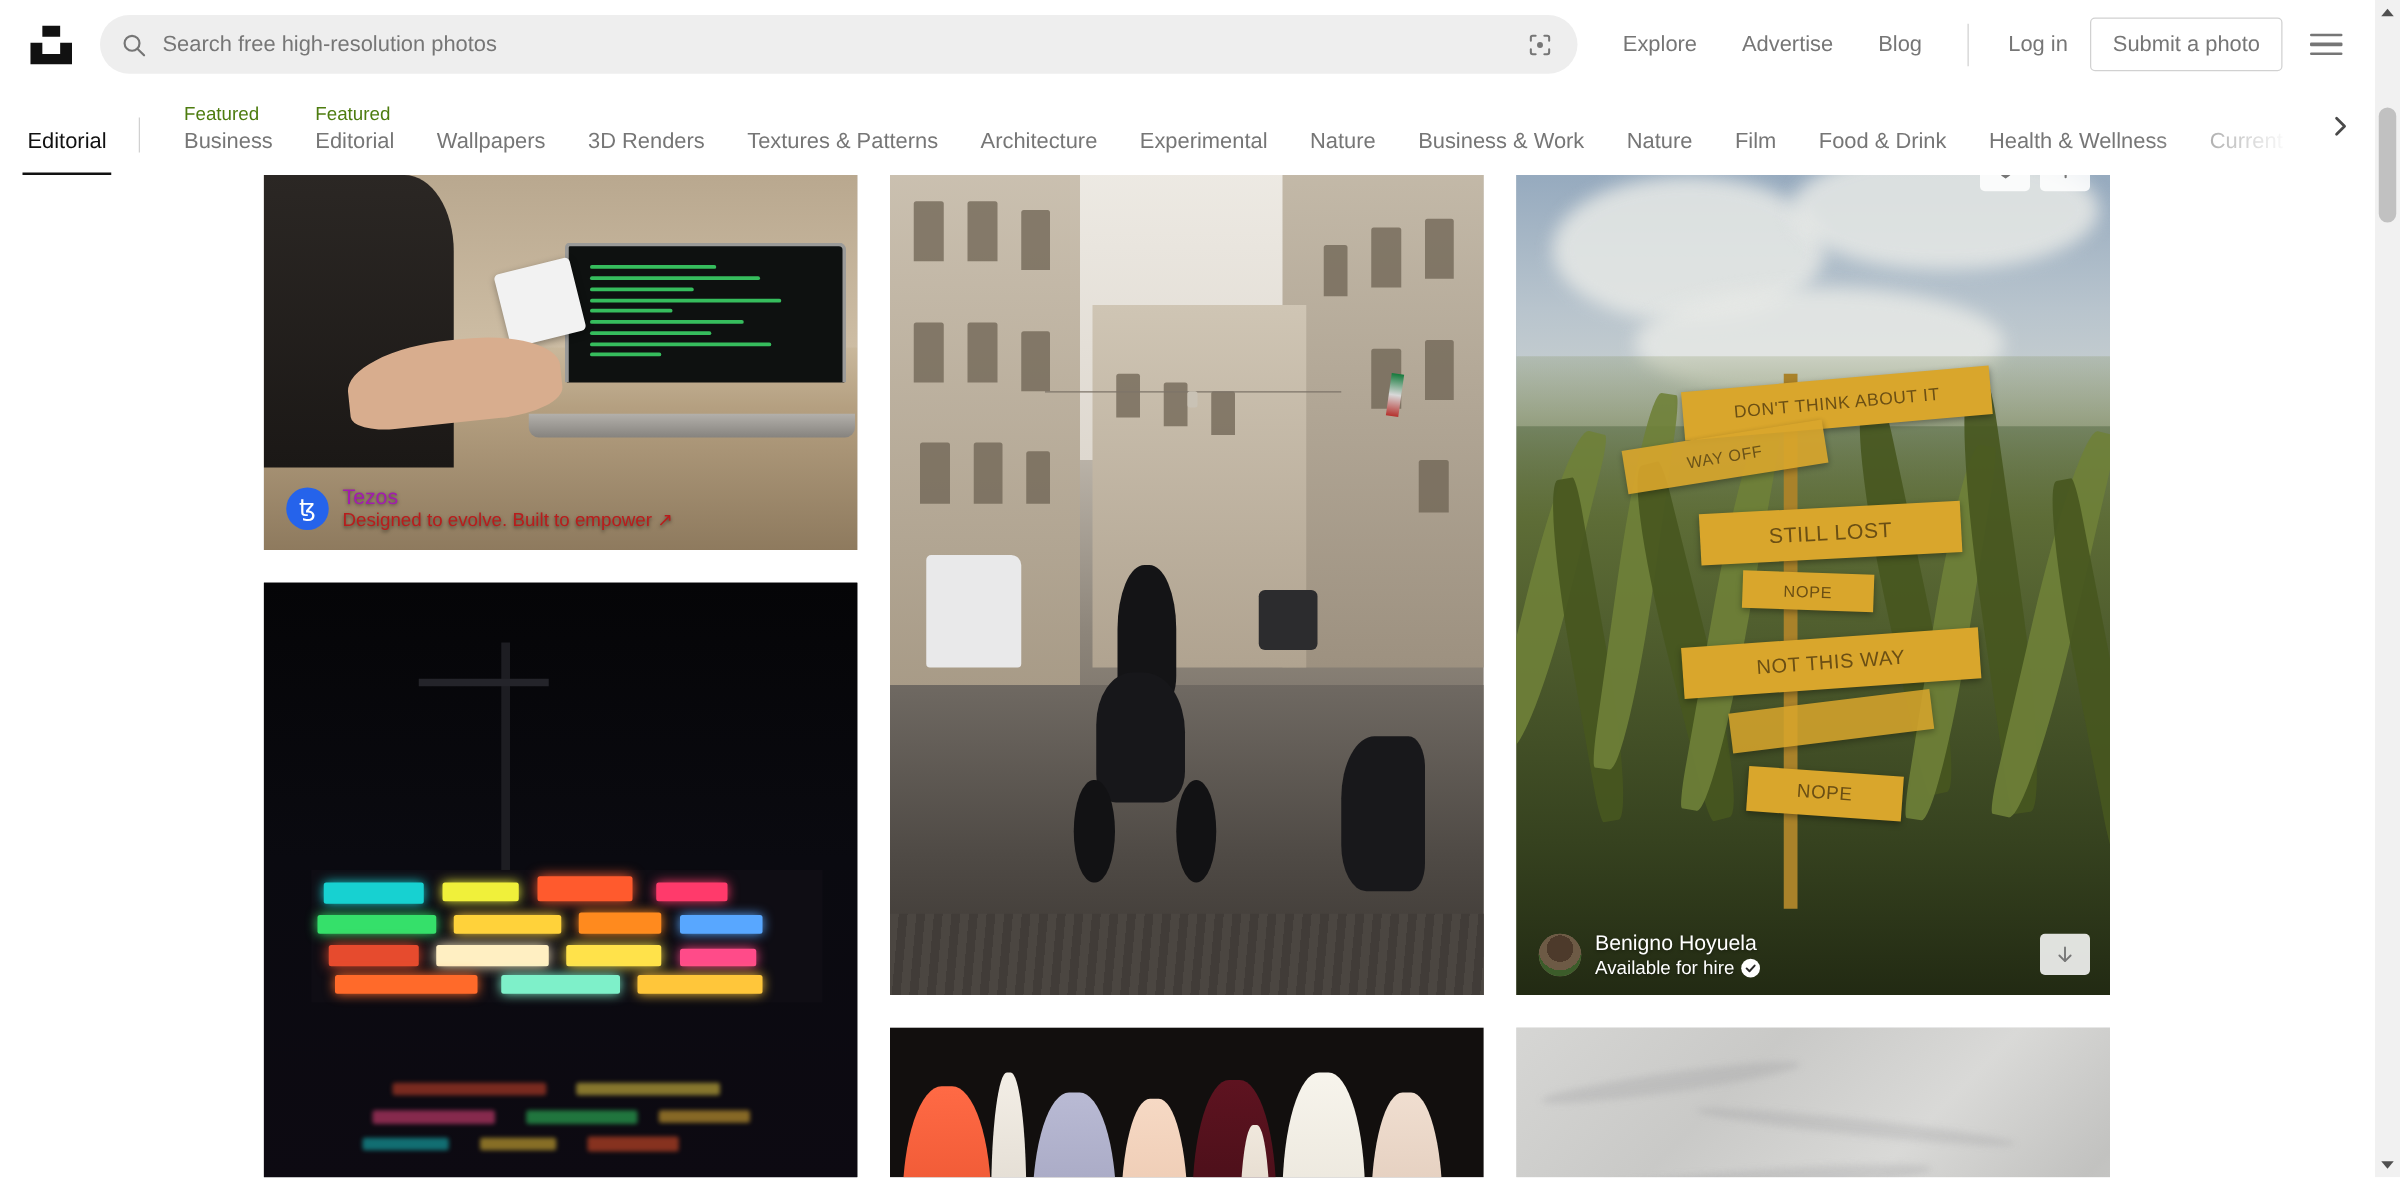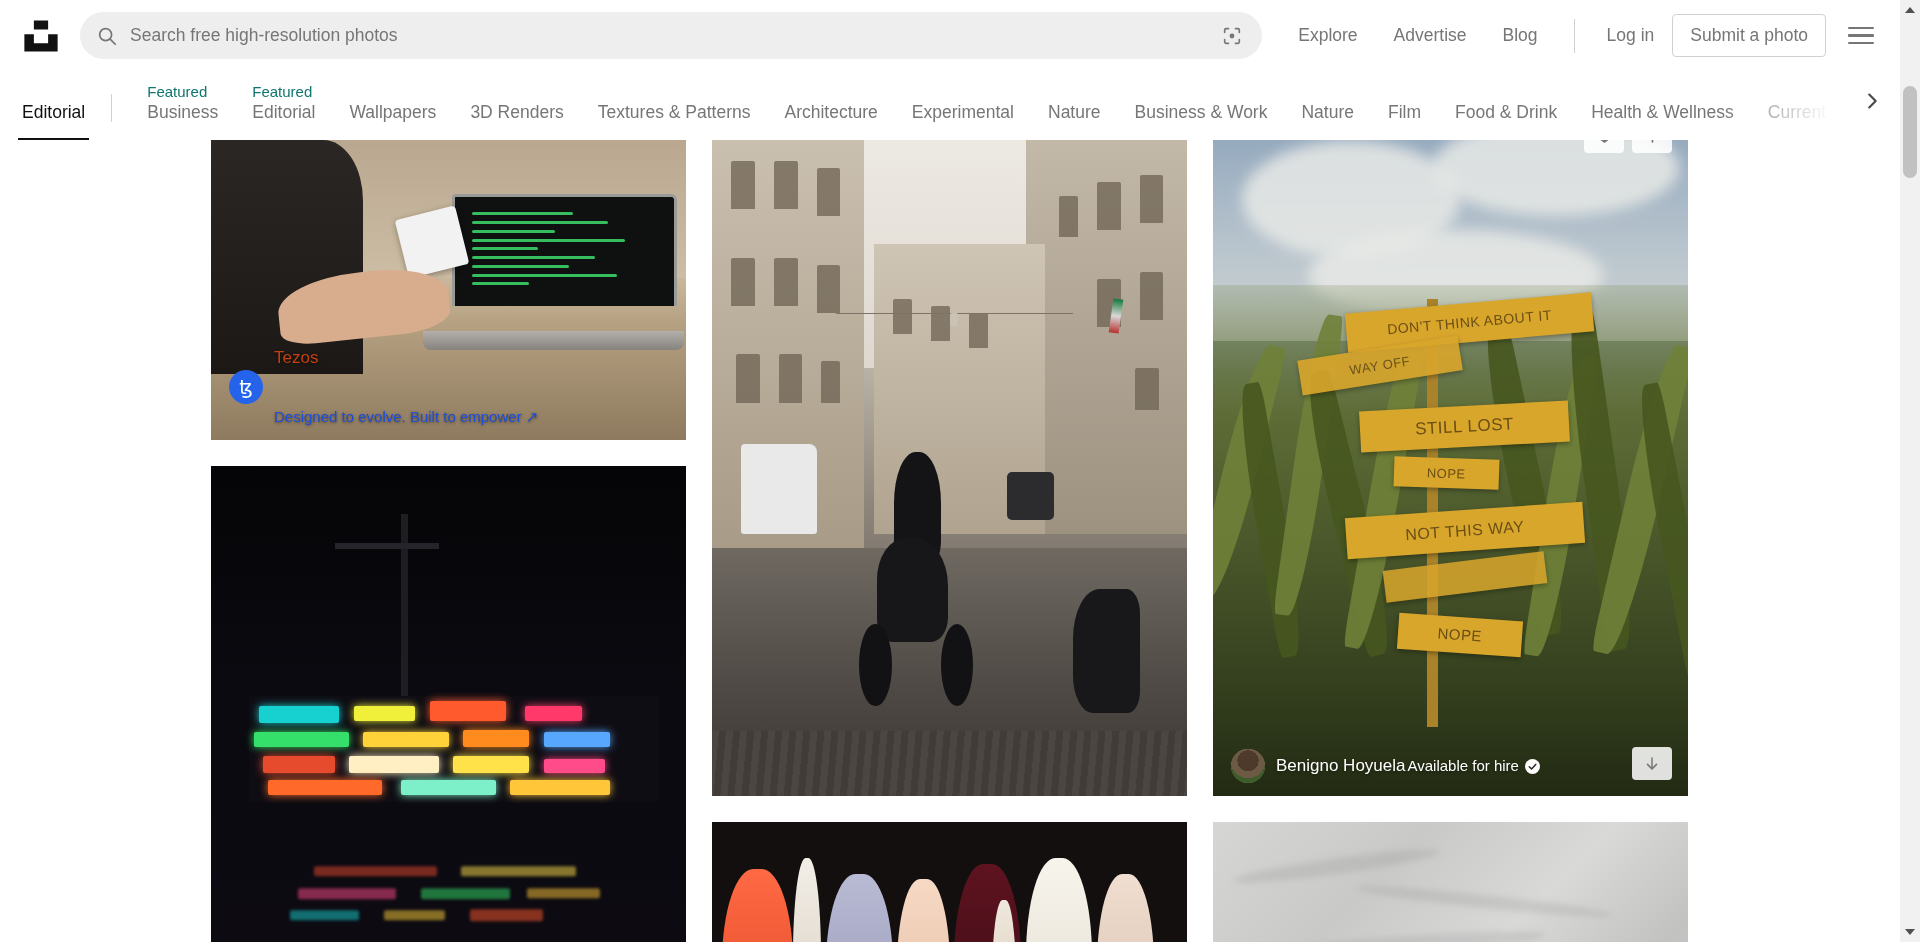--- a/index.html
+++ b/index.html
@@ -170,21 +170,21 @@
     padding: 0 17px 19px 17px;
     white-space: nowrap;
     cursor: pointer;
     position: relative;
     line-height: 1;
   }
   .cat-item .feat {
     position: absolute;
     top: -20px; left: 17px;
     font-size: 15px;
-    color: #0f766e;
+    color: #4d7c0f;
     line-height: 1;
   }
   .cat-fade {
     position: absolute;
     top: 71px;
     right: 20px;
     width: 180px; height: 69px;
     background: linear-gradient(to right, rgba(255,255,255,0) 0%, #fff 62%);
     pointer-events: none;
     z-index: 26;
@@ -261,21 +261,21 @@
     z-index: 6;
     cursor: pointer;
   }
   .avatar {
     width: 34px; height: 34px; border-radius: 50%;
     background: #8a7a63;
     flex: 0 0 34px;
     overflow: hidden;
     position: relative;
   }
-  .attrib-text { display: flex; flex-direction: row; gap: 2px; }
+  .attrib-text { display: flex; flex-direction: column; gap: 2px; }
   .attrib-name {
     color: #fff; font-size: 17px; line-height: 1.1;
     text-shadow: 0 1px 3px rgba(0,0,0,0.45);
   }
   .attrib-sub {
     color: #fff; font-size: 15px; line-height: 1.1;
     display: flex; align-items: center; gap: 6px;
     text-shadow: 0 1px 3px rgba(0,0,0,0.45);
   }
   .verified {
@@ -293,22 +293,22 @@
     z-index: 6;
   }
   .sponsor-logo {
     width: 34px; height: 34px; border-radius: 50%;
     background: #2563eb;
     display: flex; align-items: center; justify-content: center;
     color: #fff; font-size: 19px; flex: 0 0 34px;
     font-family: "DejaVu Sans", sans-serif;
   }
   .sponsor-text { display:flex; flex-direction: column; gap: 2px; }
-  .sponsor-name { color:#c2410c; font-size: 17px; line-height:1.12; text-shadow: 0 1px 3px rgba(0,0,0,0.5); }
-  .sponsor-tag { color:#1d4ed8; font-size: 15px; line-height:1.12; text-shadow: 0 1px 3px rgba(0,0,0,0.5); margin-top: 40px; }
+  .sponsor-name { color:#a21caf; font-size: 17px; line-height:1.12; text-shadow: 0 1px 3px rgba(0,0,0,0.5); }
+  .sponsor-tag { color:#b91c1c; font-size: 15px; line-height:1.12; text-shadow: 0 1px 3px rgba(0,0,0,0.5); }
 
   
   .ph { position:absolute; inset:0; }
 
   
   .ph-desk { background: linear-gradient(160deg,#d9cdbd 0%, #cbbda8 42%, #b5a híí 100%); }
   .desk-bg { position:absolute; inset:0; background:#cbbda6; }
   .desk-wall { position:absolute; left:0; top:0; right:0; height:46%; background:linear-gradient(180deg,#b9a88f,#cdbda4); }
   .desk-top { position:absolute; left:0; bottom:0; right:0; height:54%; background:linear-gradient(180deg,#c9b89c 0%, #b49f80 30%, #8e7a5e 100%); }
   .desk-person { position:absolute; left:0; top:0; width:32%; height:78%; background:linear-gradient(180deg,#2b2724,#1b1816); border-radius:0 26% 0 0;}

